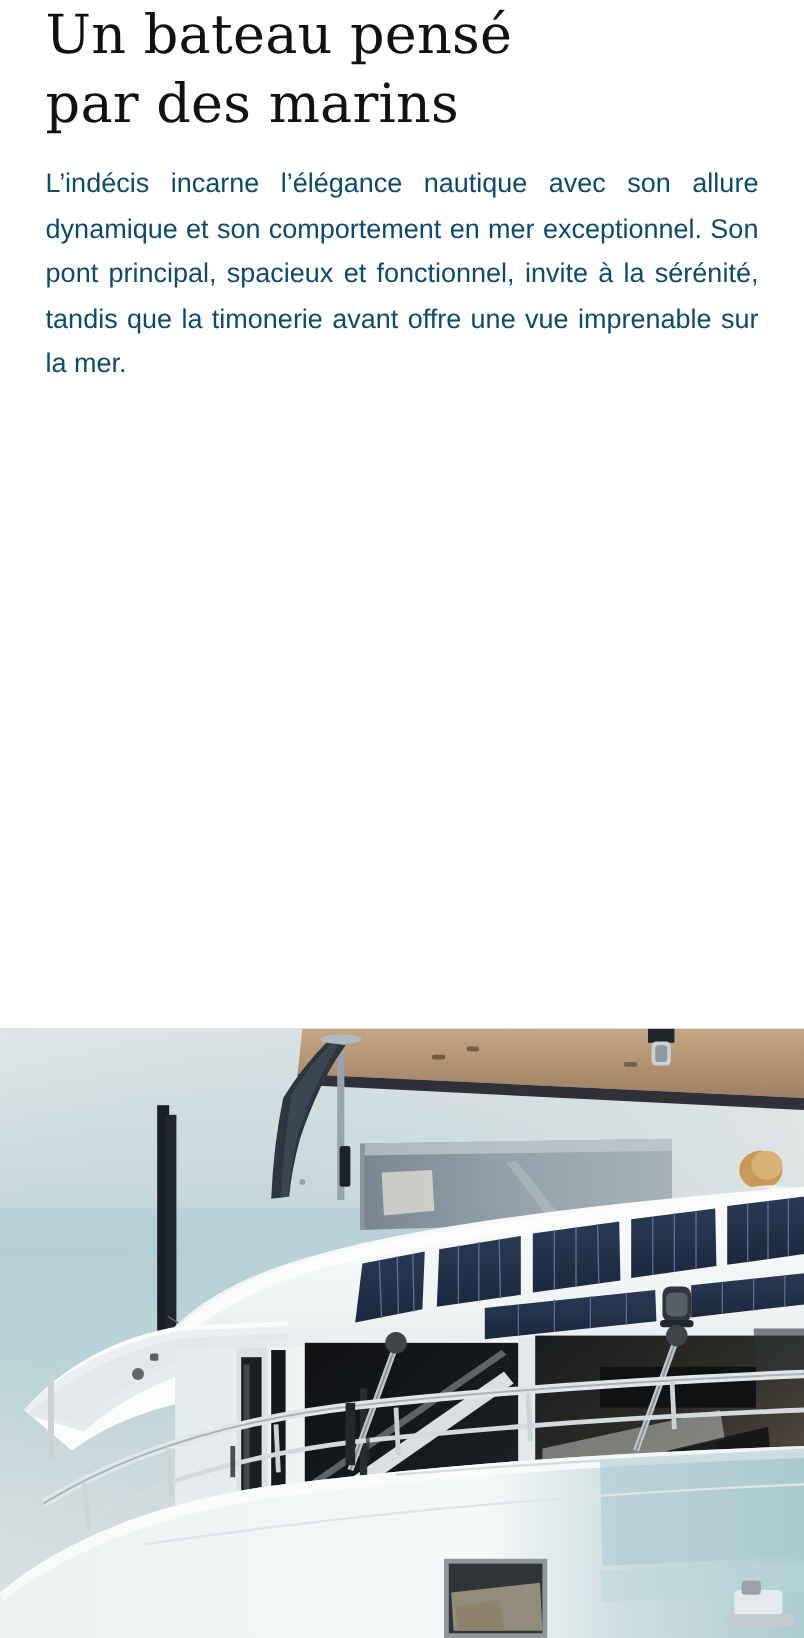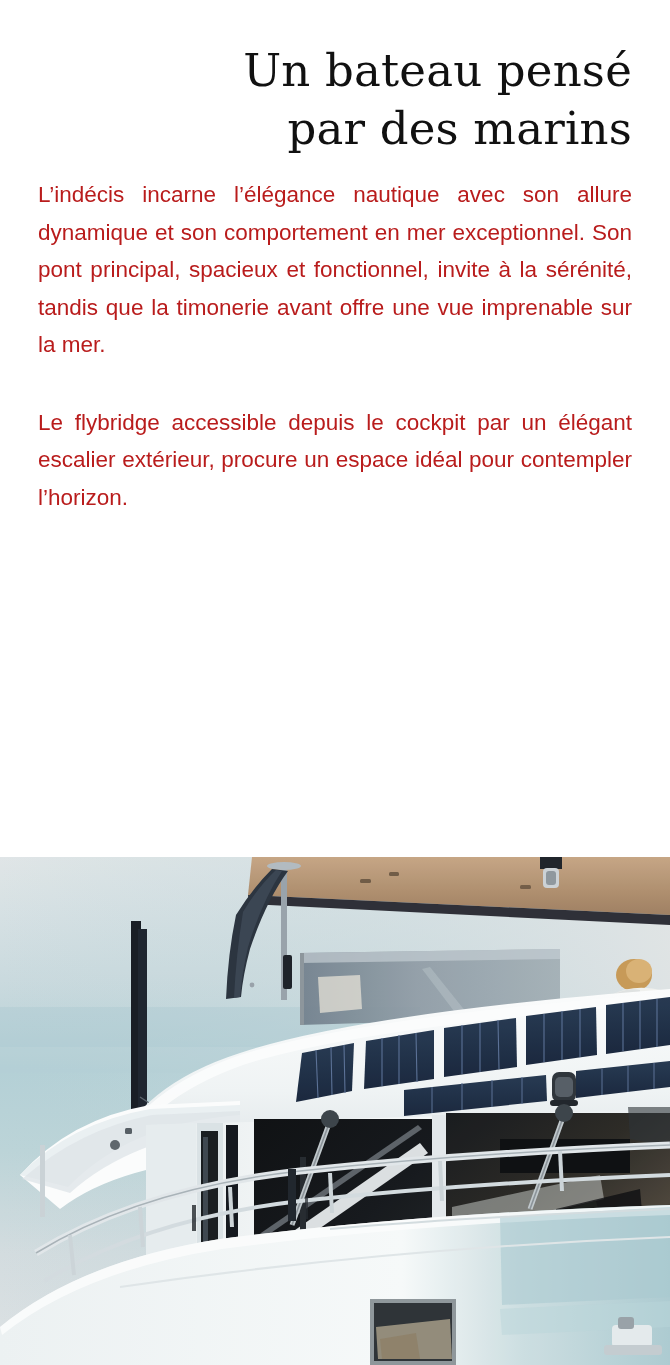--- a/index.html
+++ b/index.html
@@ -26,43 +26,41 @@
   }
 
   
   .content {
     padding: 0 38px;
     box-sizing: border-box;
   }
 
   .headline {
     margin: 0;
-    padding-top: 42px;
     font-family: "DejaVu Serif", "Liberation Serif", serif;
     font-weight: 400;
     font-size: 45px;
     line-height: 58px;
     letter-spacing: 0.2px;
     color: #111111;
     white-space: pre-line;
-    text-align: right;
     -webkit-font-smoothing: antialiased;
   }
 
   .body-copy {
     margin: 0;
     padding-top: 18px;
   }
 
   .body-copy p {
     margin: 0 0 40px 0;
     font-family: "Liberation Sans", sans-serif;
     font-size: 22.5px;
     line-height: 37.5px;
-    color: #b91c1c;
+    color: #0c4a6e;
     text-align: justify;
     text-justify: inter-word;
     font-weight: 400;
   }
   .body-copy p:last-child { margin-bottom: 0; }
 
   
   .photo {
     position: absolute;
     left: 0;
@@ -80,21 +78,20 @@
 
 <div class="page">
 
   <div class="content">
 
     <h1 class="headline">Un bateau pensé
 par des marins</h1>
 
     <div class="body-copy">
       <p>L’indécis incarne l’élégance nautique avec son allure dynamique et son comportement en mer exceptionnel. Son pont principal, spacieux et fonctionnel, invite à la sérénité, tandis que la timonerie avant offre une vue imprenable sur la mer.</p>
-      <p>Le flybridge accessible depuis le cockpit par un élégant escalier extérieur, procure un espace idéal pour contempler l’horizon.</p>
     </div>
 
   </div>
 
   <div class="photo">
     <svg viewBox="0 0 670 508" preserveAspectRatio="xMidYMid slice">
       <defs>
         <linearGradient id="skyGrad" x1="0" y1="0" x2="0" y2="1">
           <stop offset="0%" stop-color="#e3e8ea"></stop>
           <stop offset="22%" stop-color="#cfdde1"></stop>

